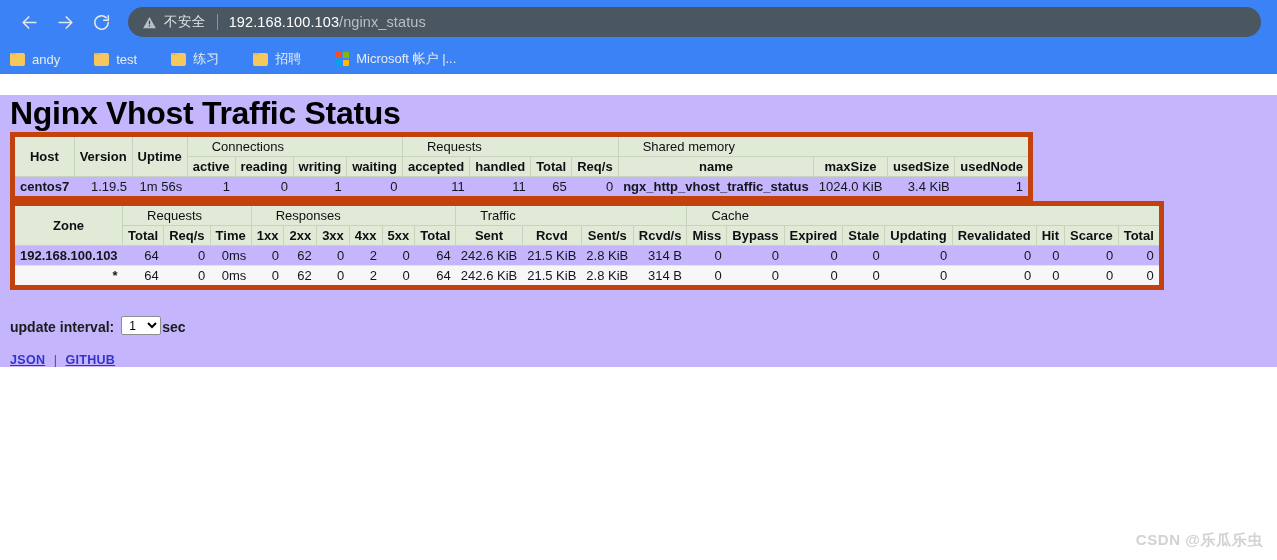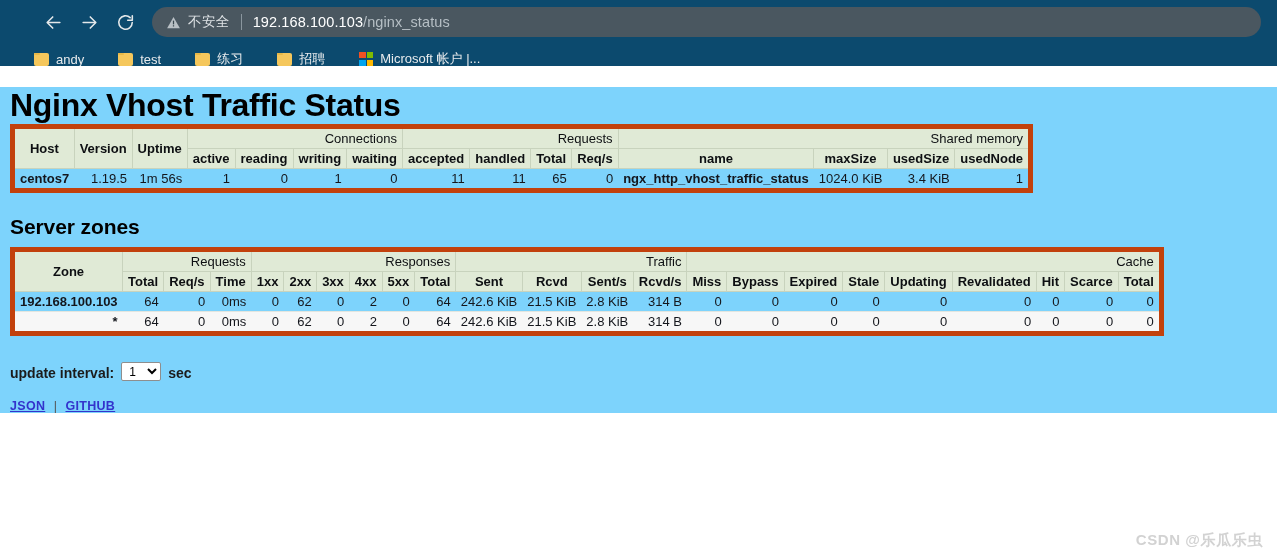--- a/index.html
+++ b/index.html
@@ -10,25 +10,24 @@
   body {
     width: 1277px;
     height: 560px;
     overflow: hidden;
     font-family: "Liberation Sans", sans-serif;
     position: relative;
   }
 
   
   #browser-chrome {
-    background: #0c4a6e;
-    height: 66px;
+    background: #3b82f6;
+    height: 74px;
     position: relative;
     overflow: hidden;
-    padding-left: 24px;
   }
   #toolbar-row {
     height: 44px;
     display: flex;
     align-items: center;
     padding: 0 10px;
     box-sizing: border-box;
   }
   .nav-btn {
     width: 30px;
@@ -139,21 +138,21 @@
   .ms-icon i { display: block; }
   .ms-q1 { background: #f25022; }
   .ms-q2 { background: #7fba00; }
   .ms-q3 { background: #00a4ef; }
   .ms-q4 { background: #ffb900; }
 
   
   #page {
     padding: 0 8px;
     box-sizing: border-box;
-    background: #7dd3fc;
+    background: #c4b5fd;
   }
   h1#page-title {
     font-size: 32px;
     font-weight: bold;
     color: #000;
     margin: 21px 0 0 2px;
     letter-spacing: -0.3px;
   }
   h2.section-title {
     font-size: 21px;
@@ -172,21 +171,21 @@
   }
   table.nvts th {
     background: #e0ead6;
     border: 1px solid #c8d3bd;
     font-weight: bold;
     color: #0d0f12;
     padding: 2px 5px;
     white-space: nowrap;
     line-height: 15px;
   }
-  table.nvts th.grp { text-align: right; font-weight: normal; padding-left: 24px; }
+  table.nvts th.grp { text-align: left; font-weight: normal; padding-left: 24px; }
   table.nvts td {
     border: 1px solid #e3e6e0;
     border-left: none;
     border-right: none;
     padding: 2px 5px;
     white-space: nowrap;
     line-height: 15px;
     text-align: right;
     color: #14161c;
   }
@@ -208,21 +207,21 @@
     font-family: "Liberation Sans", sans-serif;
     font-size: 12px;
     height: 19px;
     padding: 0 1px 0 3px;
     border: 1px solid #8e8e8e;
     background: #ffffff;
     color: #000;
     border-radius: 2px;
     cursor: pointer;
   }
-  #controls .unit { margin-left: 7px; }
+  #controls .unit { margin-left: 1px; }
 
   #links {
     margin: 18px 0 0 2px;
     font-size: 12.5px;
   }
   #links a {
     color: #3333cc;
     text-decoration: underline;
     font-weight: bold;
     letter-spacing: .3px;
@@ -372,21 +371,20 @@
         <td>65</td>
         <td>0</td>
         <td class="name-cell">ngx_http_vhost_traffic_status</td>
         <td>1024.0 KiB</td>
         <td>3.4 KiB</td>
         <td>1</td>
       </tr>
     </tbody>
   </table>
 
-  <h2 class="section-title">Server zones</h2>
 
   <table class="nvts">
     <thead>
       <tr>
         <th class="vmid" rowspan="2">Zone</th>
         <th class="grp" colspan="3">Requests</th>
         <th class="grp" colspan="6">Responses</th>
         <th class="grp" colspan="4">Traffic</th>
         <th class="grp" colspan="9">Cache</th>
       </tr>

